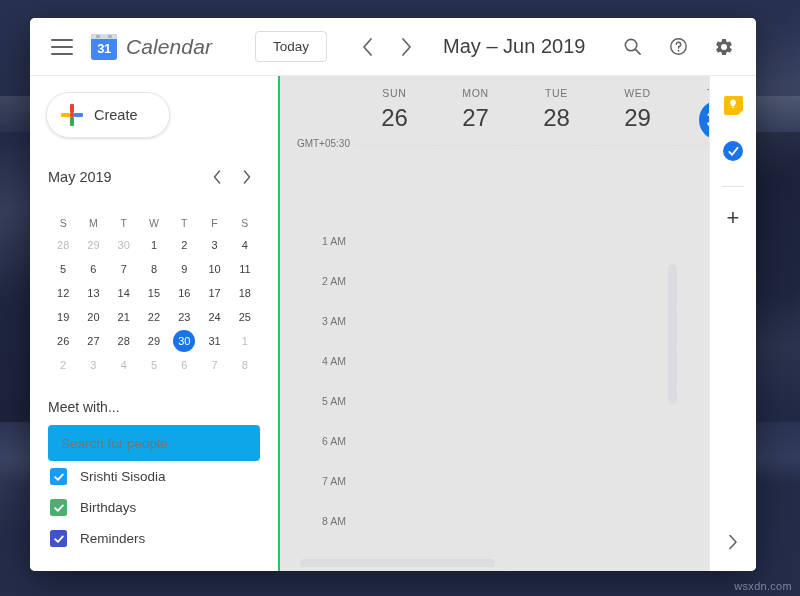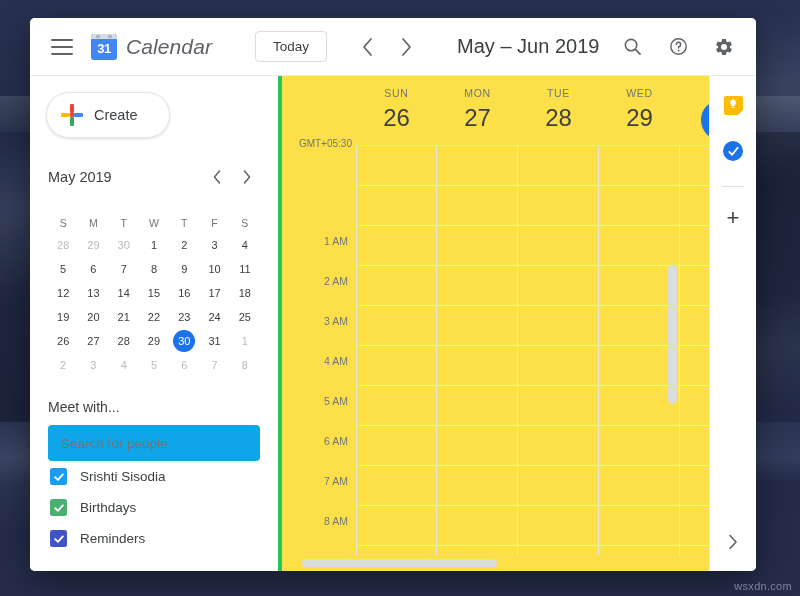--- a/index.html
+++ b/index.html
@@ -120,21 +120,21 @@
   .nav-arrow {
     width: 30px; height: 30px;
     display: flex; align-items: center; justify-content: center;
     color: #5f6368;
     cursor: pointer;
     border-radius: 50%;
   }
   .nav-arrow svg { display: block; }
 
   .range-title {
-    margin-left: 36px;
+    margin-left: 22px;
     font-size: 20px;
     color: #3c4043;
     white-space: nowrap;
   }
 
   .header-right {
     margin-left: auto;
     margin-right: 16px;
     display: flex;
     align-items: center;
@@ -288,23 +288,23 @@
   .cal-name {
     margin-left: 13px;
     font-size: 13.5px;
     color: #3c4043;
   }
 
   
   #main {
     flex: 1;
     position: relative;
-    border-left: 4px solid #22c55e;
+    border-left: 2px solid #22c55e;
     overflow: hidden;
-    background: #fde047;
+    background: #e5e5e5;
   }
 
   .day-header-row {
     position: absolute;
     top: 0; left: 0;
     height: 69px;
     width: 100%;
     display: flex;
   }
   .dh-gutter { width: 74px; flex: 0 0 74px; }

